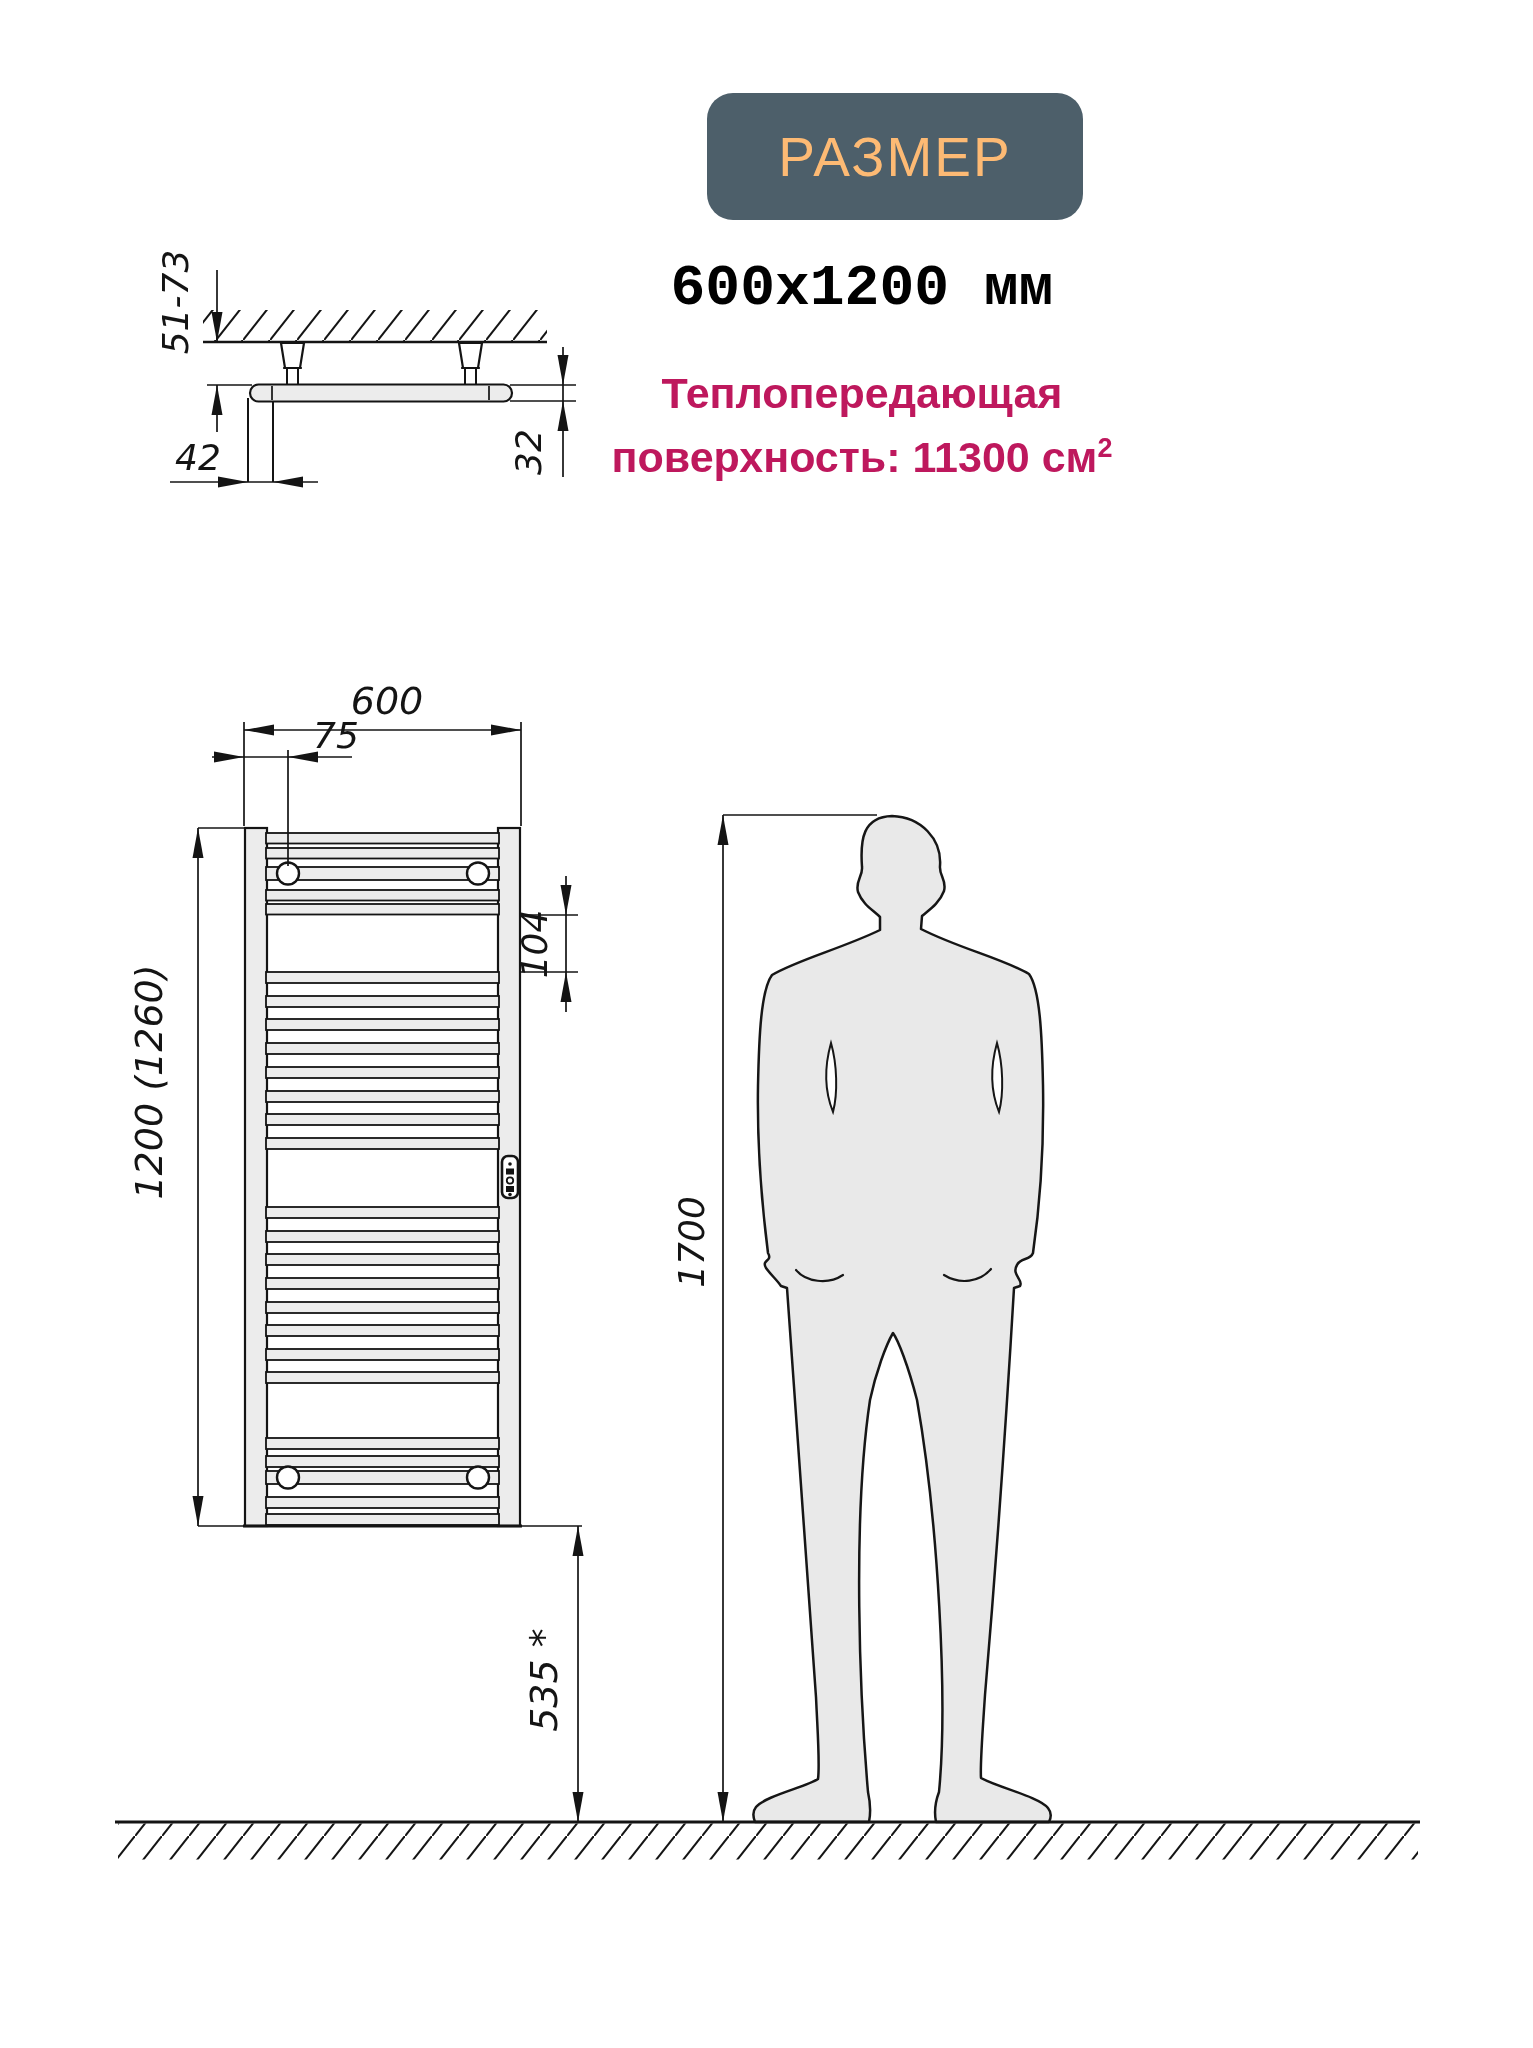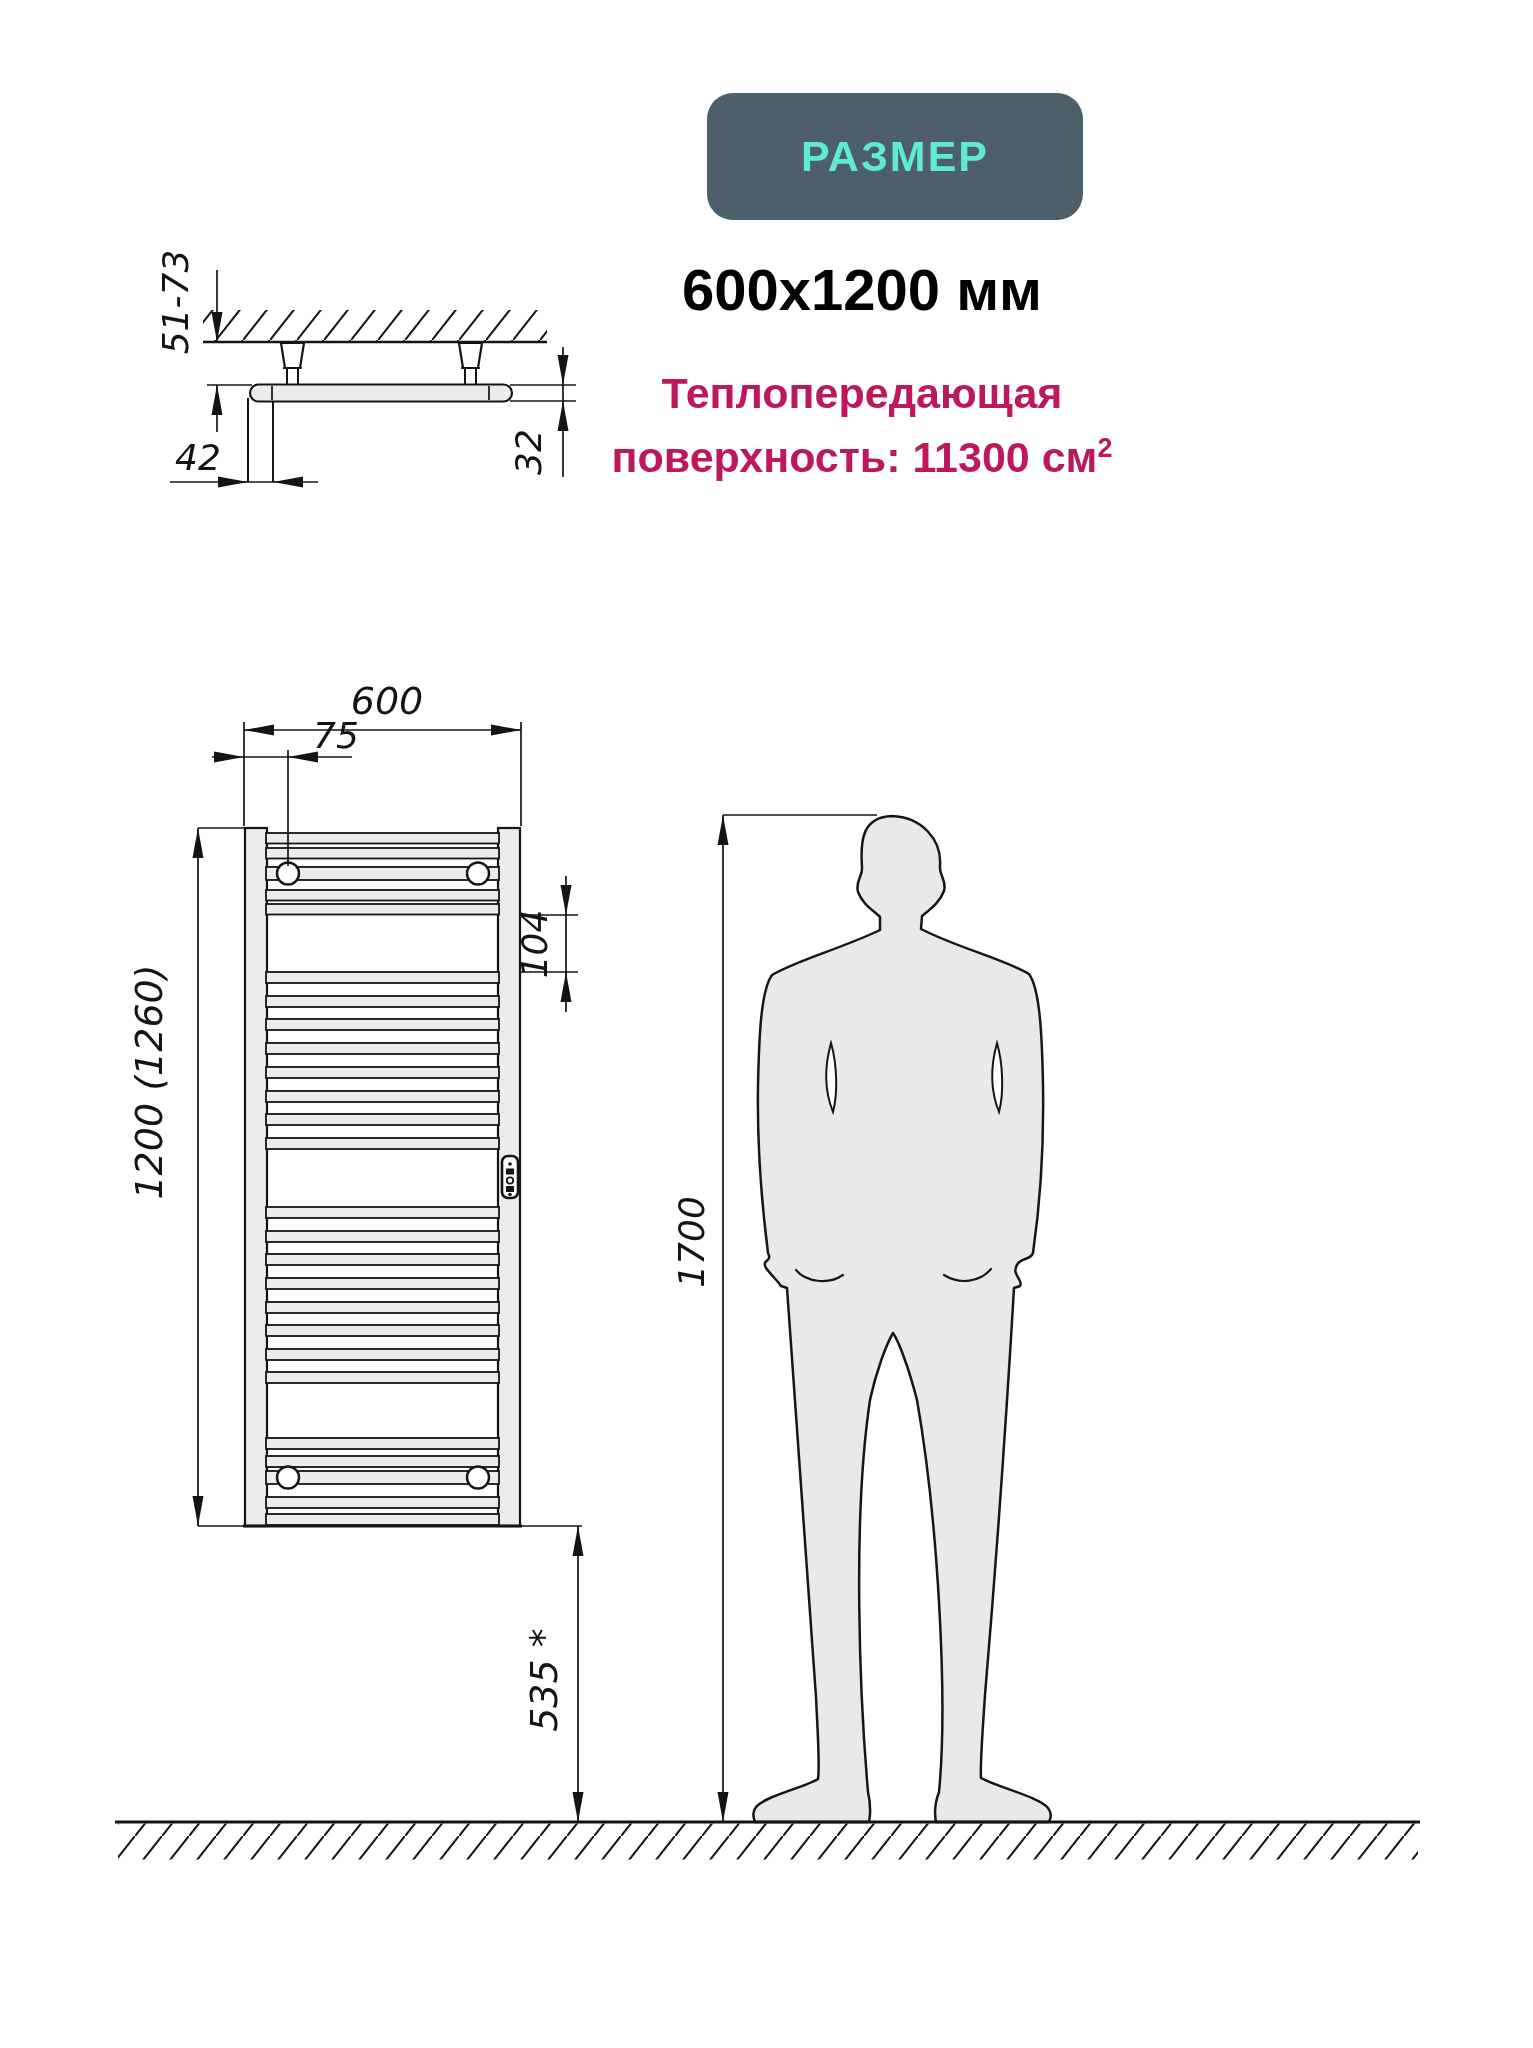--- a/index.html
+++ b/index.html
@@ -2,23 +2,23 @@
 <html><head>
 <meta charset="utf-8">
 <style>
   html,body{margin:0;padding:0;background:#fff;}
   .page{position:relative;width:1533px;height:2048px;background:#ffffff;overflow:hidden;
         font-family:"Liberation Sans",sans-serif;}
   .drawing{position:absolute;left:0;top:0;}
 
   .badge{position:absolute;left:707px;top:93px;width:376px;height:127px;background:#4d5f6a;
          border-radius:26px;display:flex;align-items:center;justify-content:center;}
-  .badge span{color:#5eead4;font-weight:bold;font-size:43px;letter-spacing:2px;}
+  .badge span{color:#fdba74;font-weight:normal;font-size:55px;letter-spacing:2px;}
   .size-title{position:absolute;left:582px;top:256px;width:560px;text-align:center;
-              font-weight:bold;font-size:58px;color:#000;}
+              font-weight:bold;font-size:58px;color:#000;font-family:Liberation Mono, monospace;}
   .surface{position:absolute;left:532px;top:366px;width:660px;text-align:center;
            font-weight:bold;font-size:43px;line-height:55px;color:#be185d;}
   .surface sup{font-size:27px;}
 
   
   .ln{fill:none;stroke:#141414;stroke-width:2;}
   .ln25{fill:none;stroke:#141414;stroke-width:2.5;}
   .ln3{fill:none;stroke:#141414;stroke-width:3;}
   .thin{fill:none;stroke:#141414;stroke-width:1.7;}
   .light{fill:#ececec;stroke:#141414;stroke-width:2.2;}

